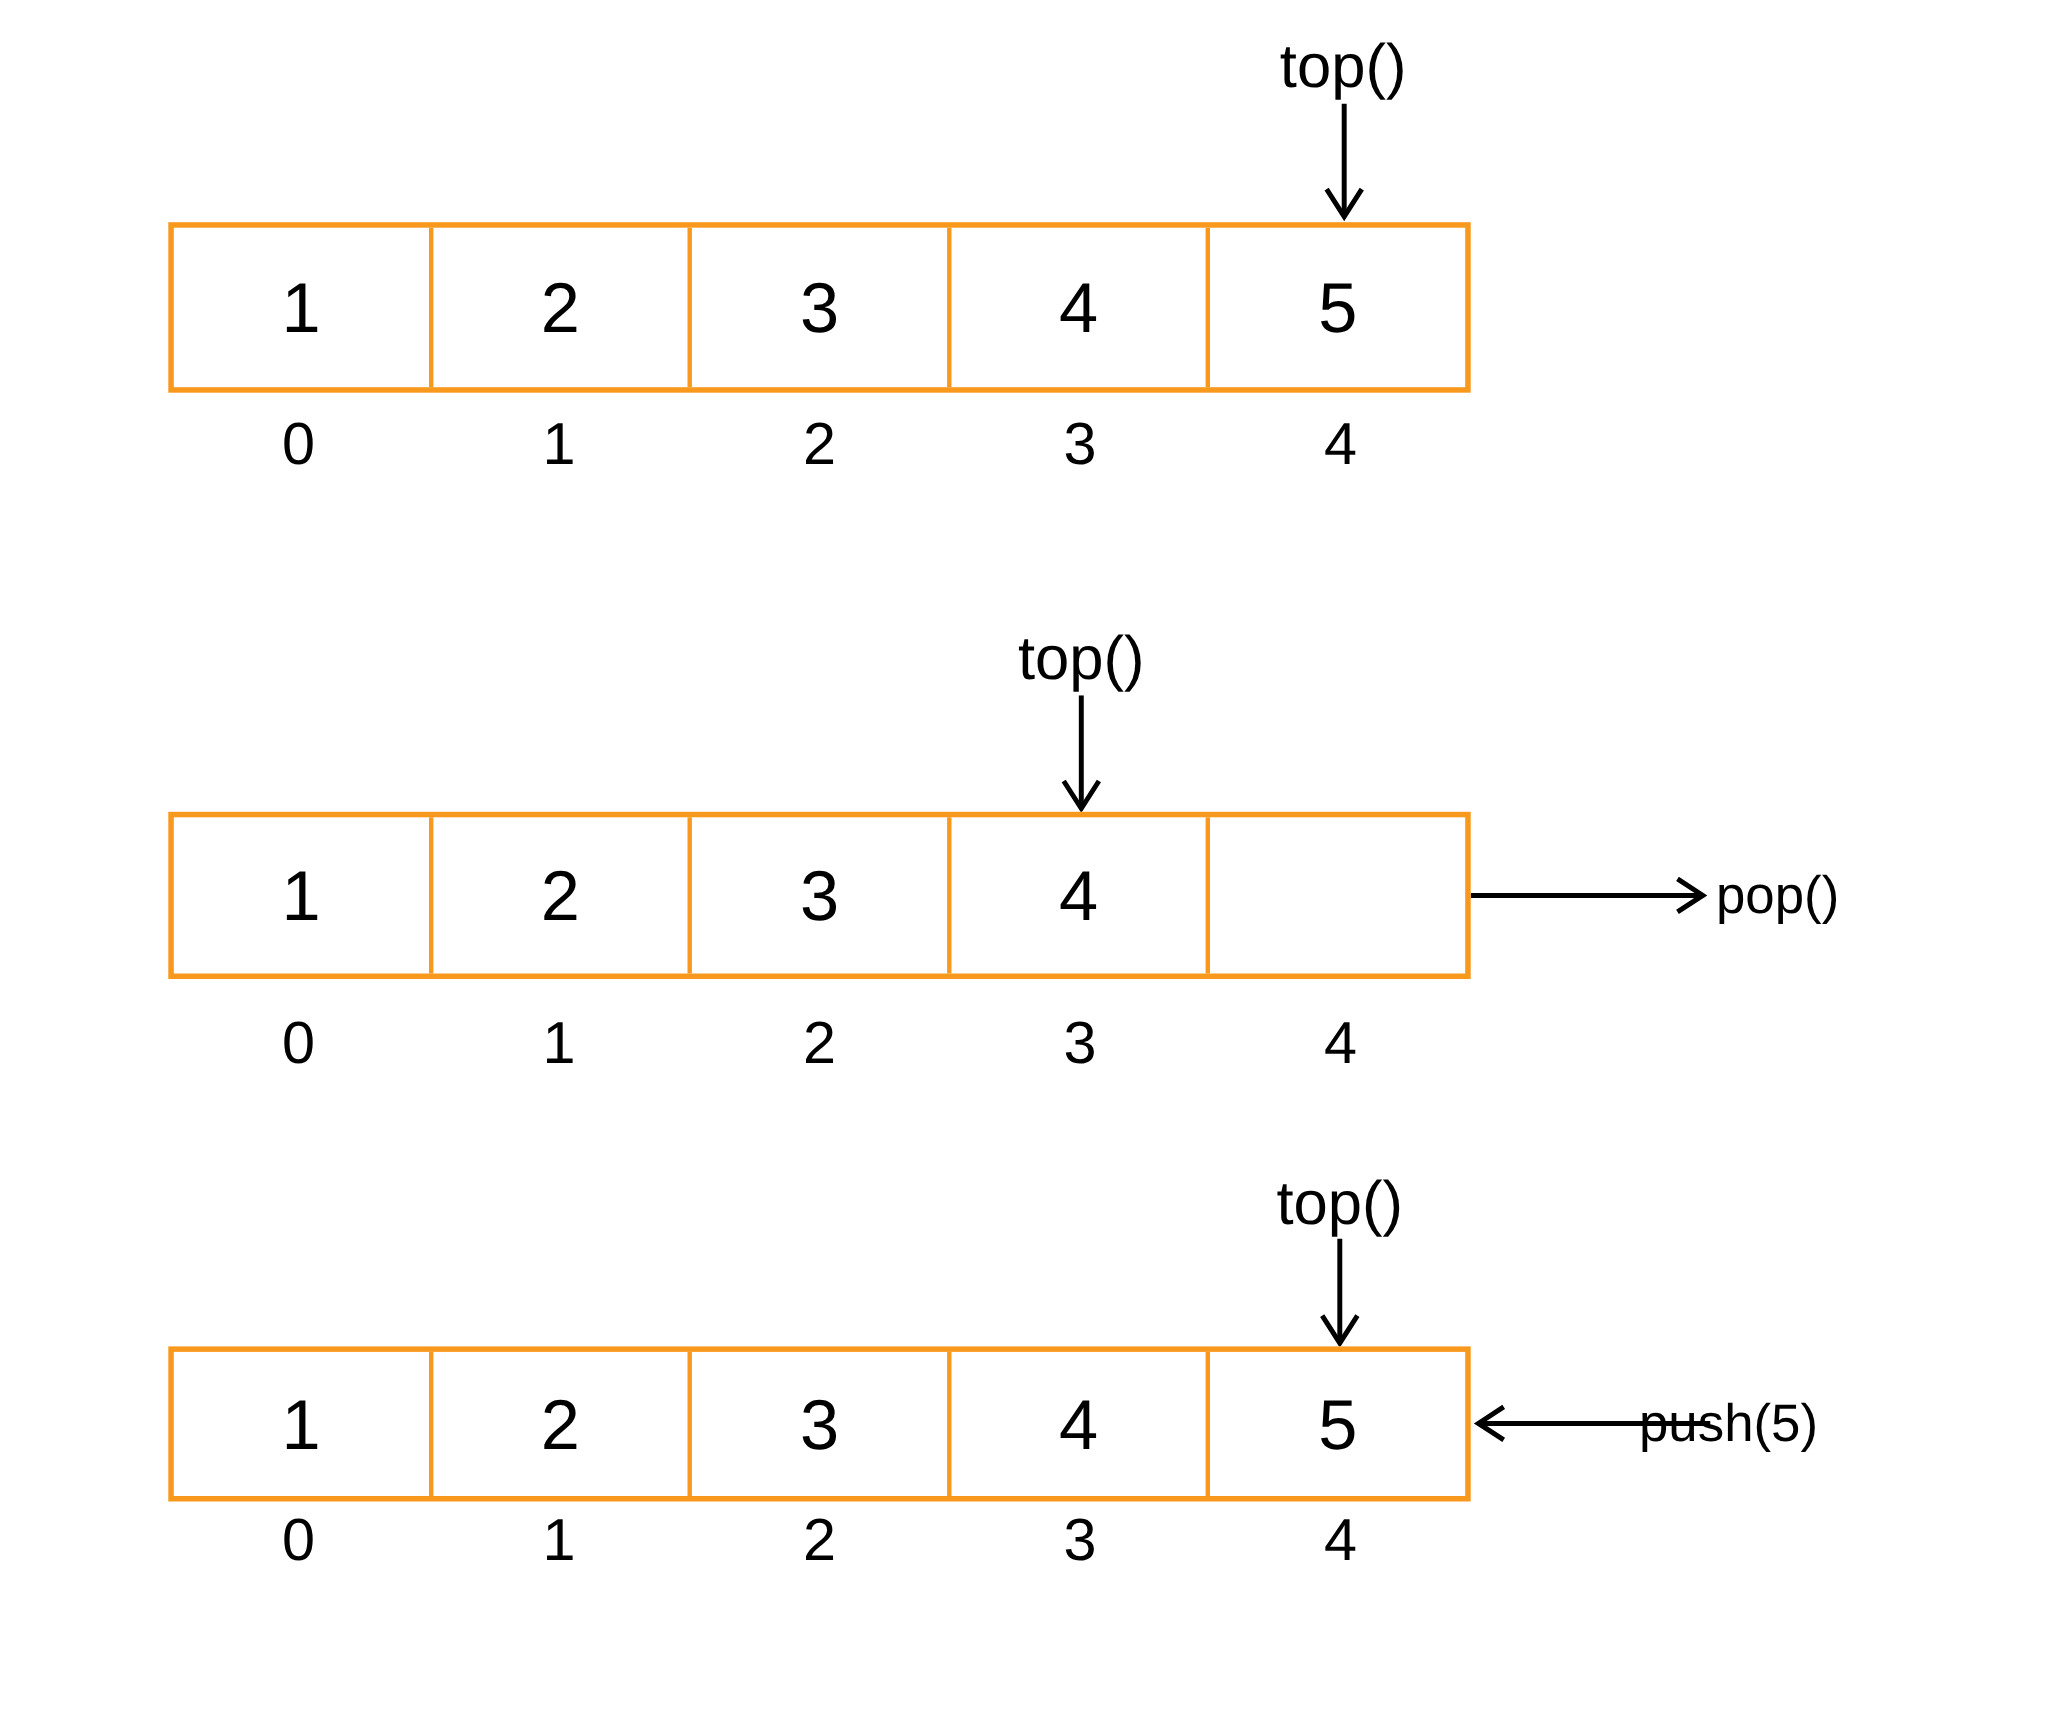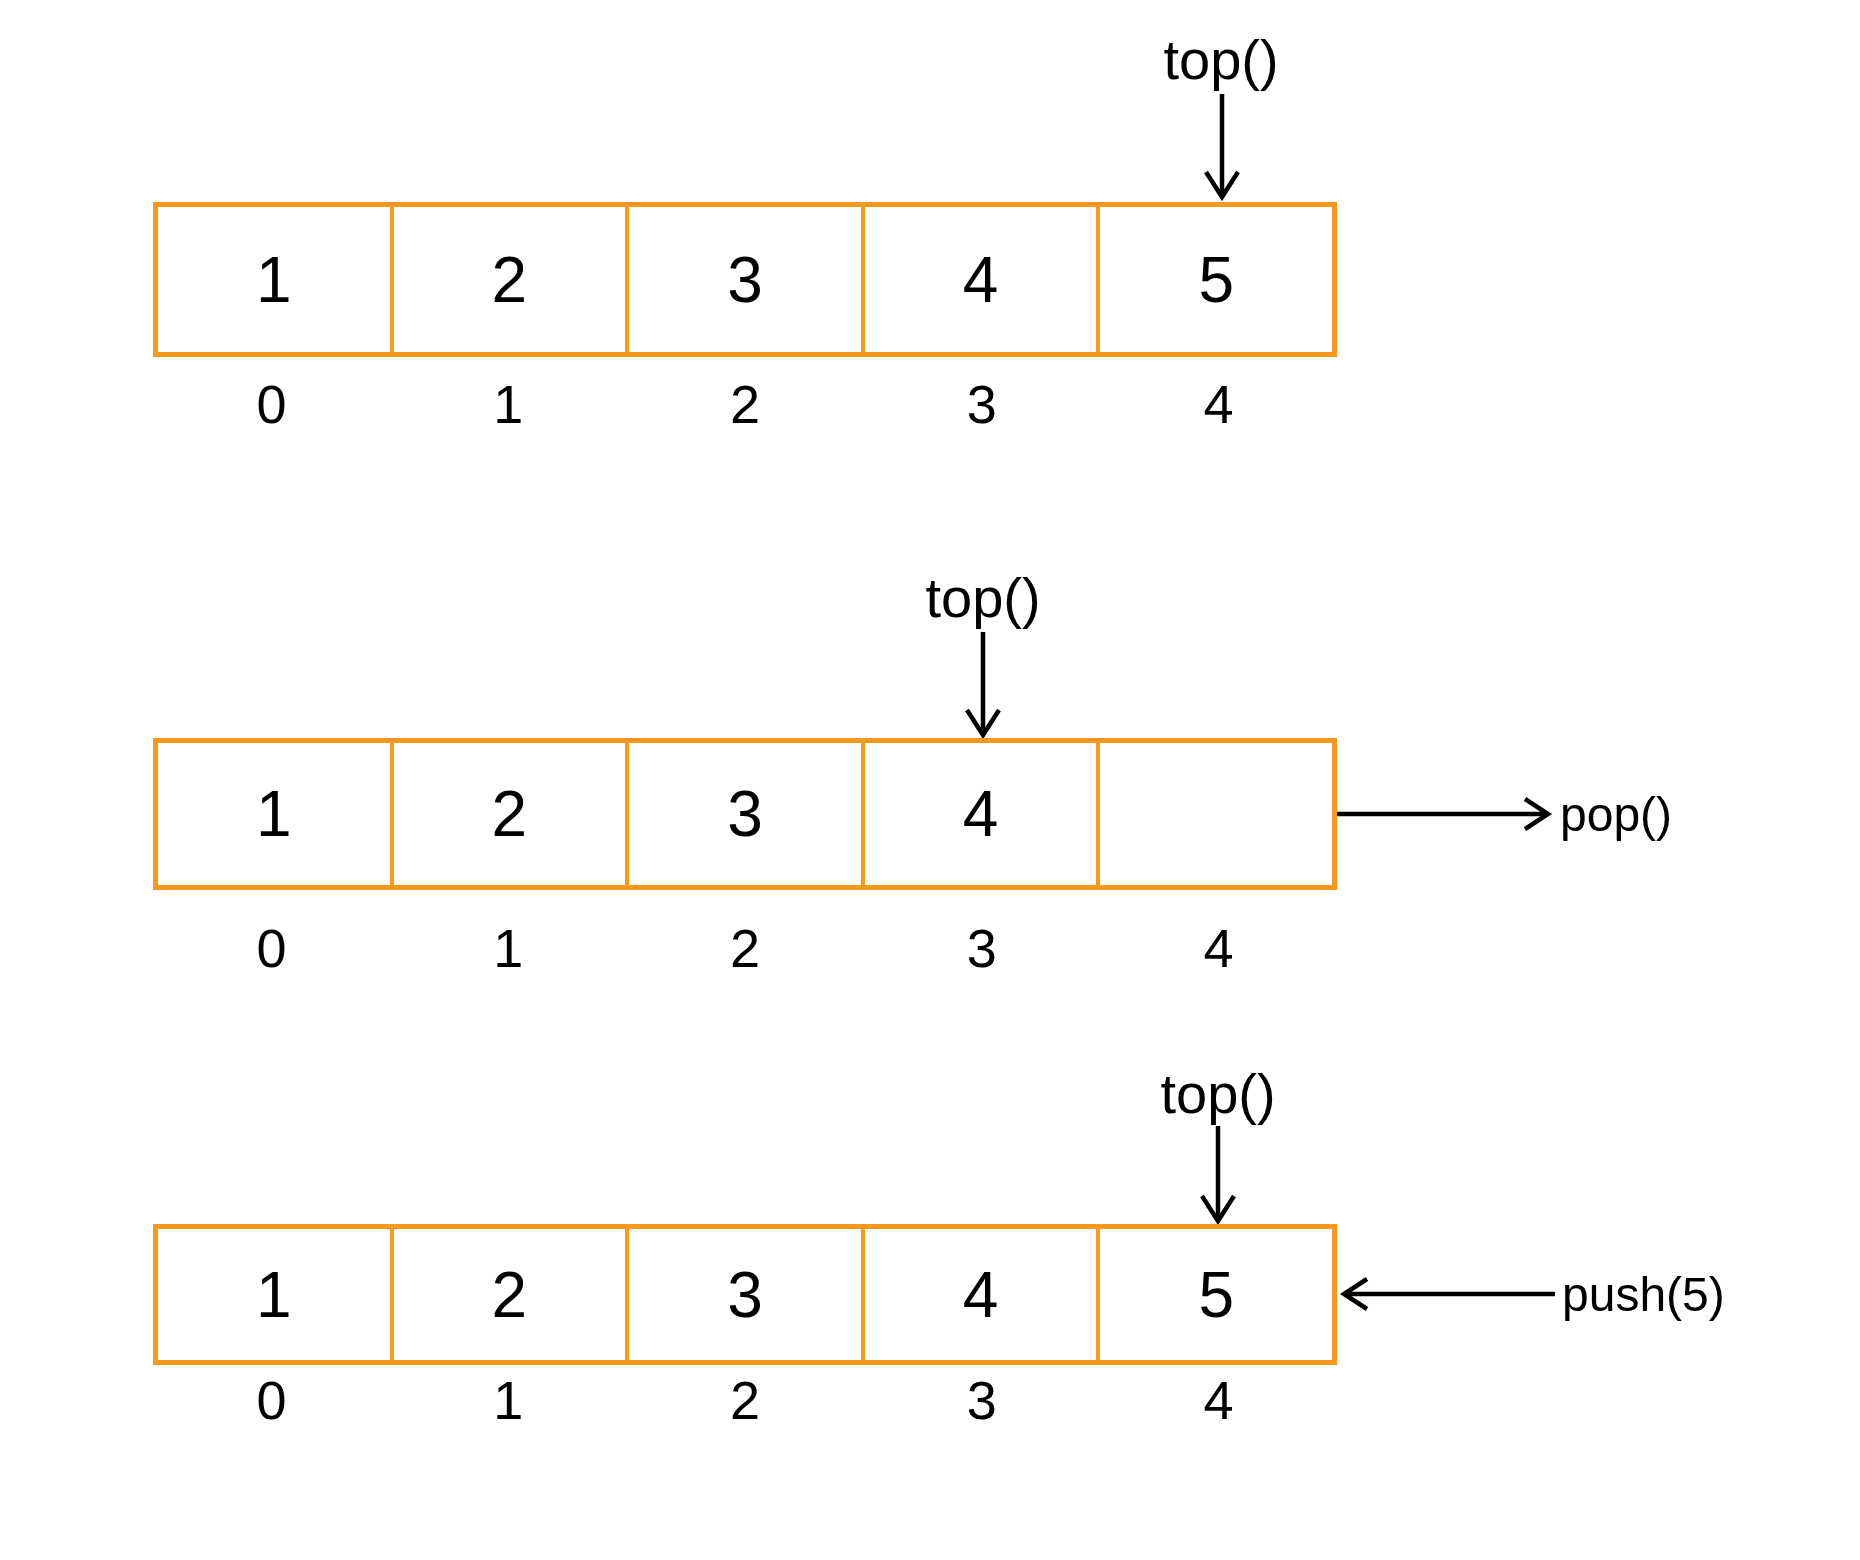--- a/index.html
+++ b/index.html
@@ -48,21 +48,21 @@
   .r2-array  { top:738px; height:152px; }
   .r2-indices{ top:916px; }
   .r2-harrow { left:1337px; top:792px; }
   .r2-side   { left:1560px; top:815px; }
   
   .r3-label  { left:1218px; top:1062px; }
   .r3-varrow { left:1196px; top:1126px; }
   .r3-array  { top:1224px; height:141px; }
   .r3-indices{ top:1368px; }
   .r3-harrow { left:1339px; top:1272px; }
-  .r3-side   { left:1562px; top:1295px; }
+  .r3-side   { left:1490px; top:1295px; }
 </style>
 </head>
 <body>
 
 <div class="canvas">
 
   <div class="ptr-label r1-label">top()</div>
   <svg class="varrow r1-varrow" width="44" height="108" viewBox="0 0 44 108">
     <line x1="22" y1="0" x2="22" y2="102" stroke="#000" stroke-width="4.5"></line>
     <polyline points="6,78 22,103 38,78" fill="none" stroke="#000" stroke-width="4.5"></polyline>

